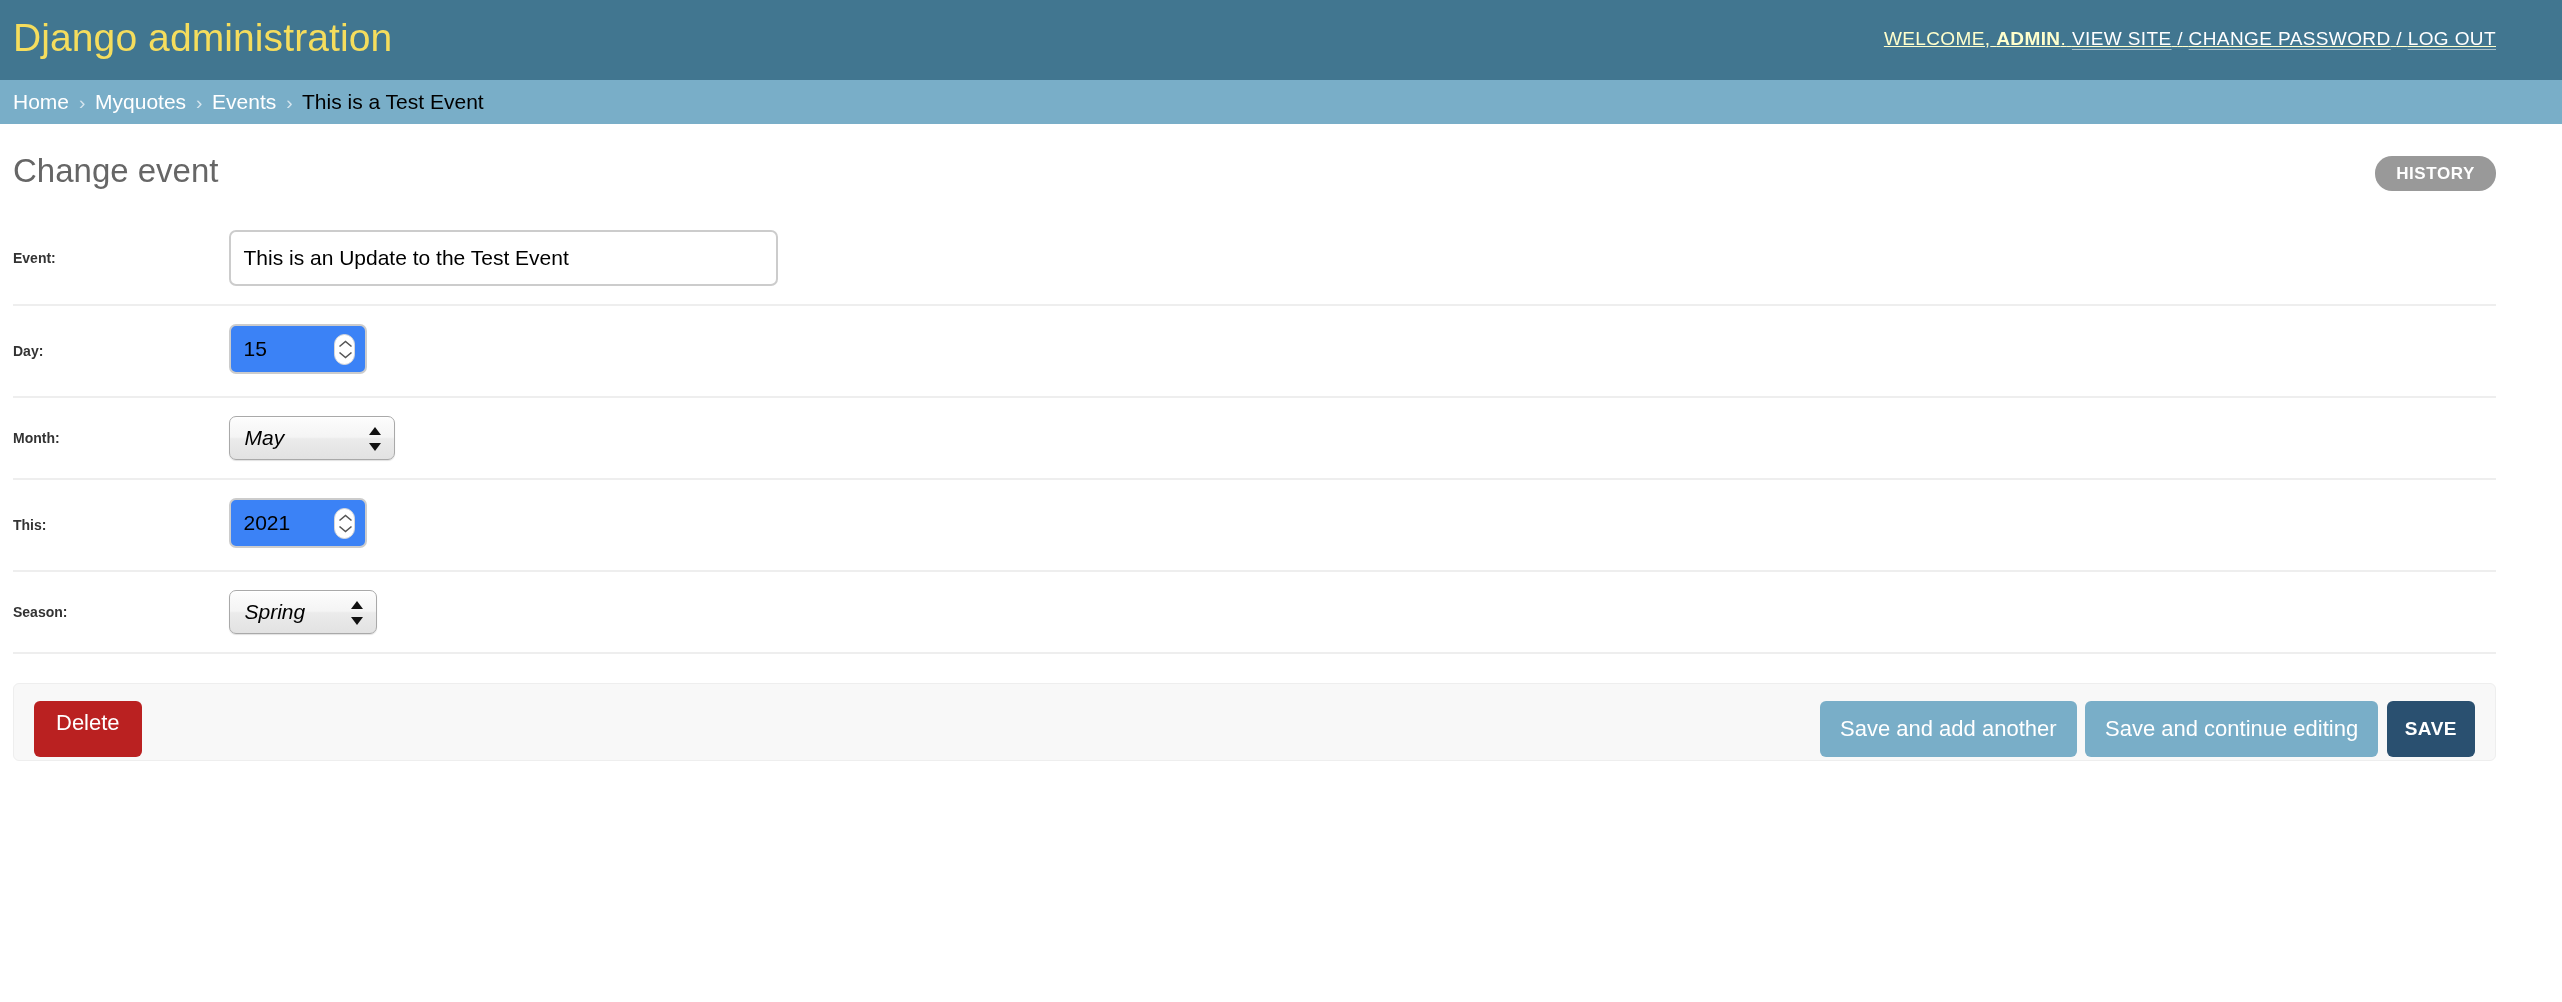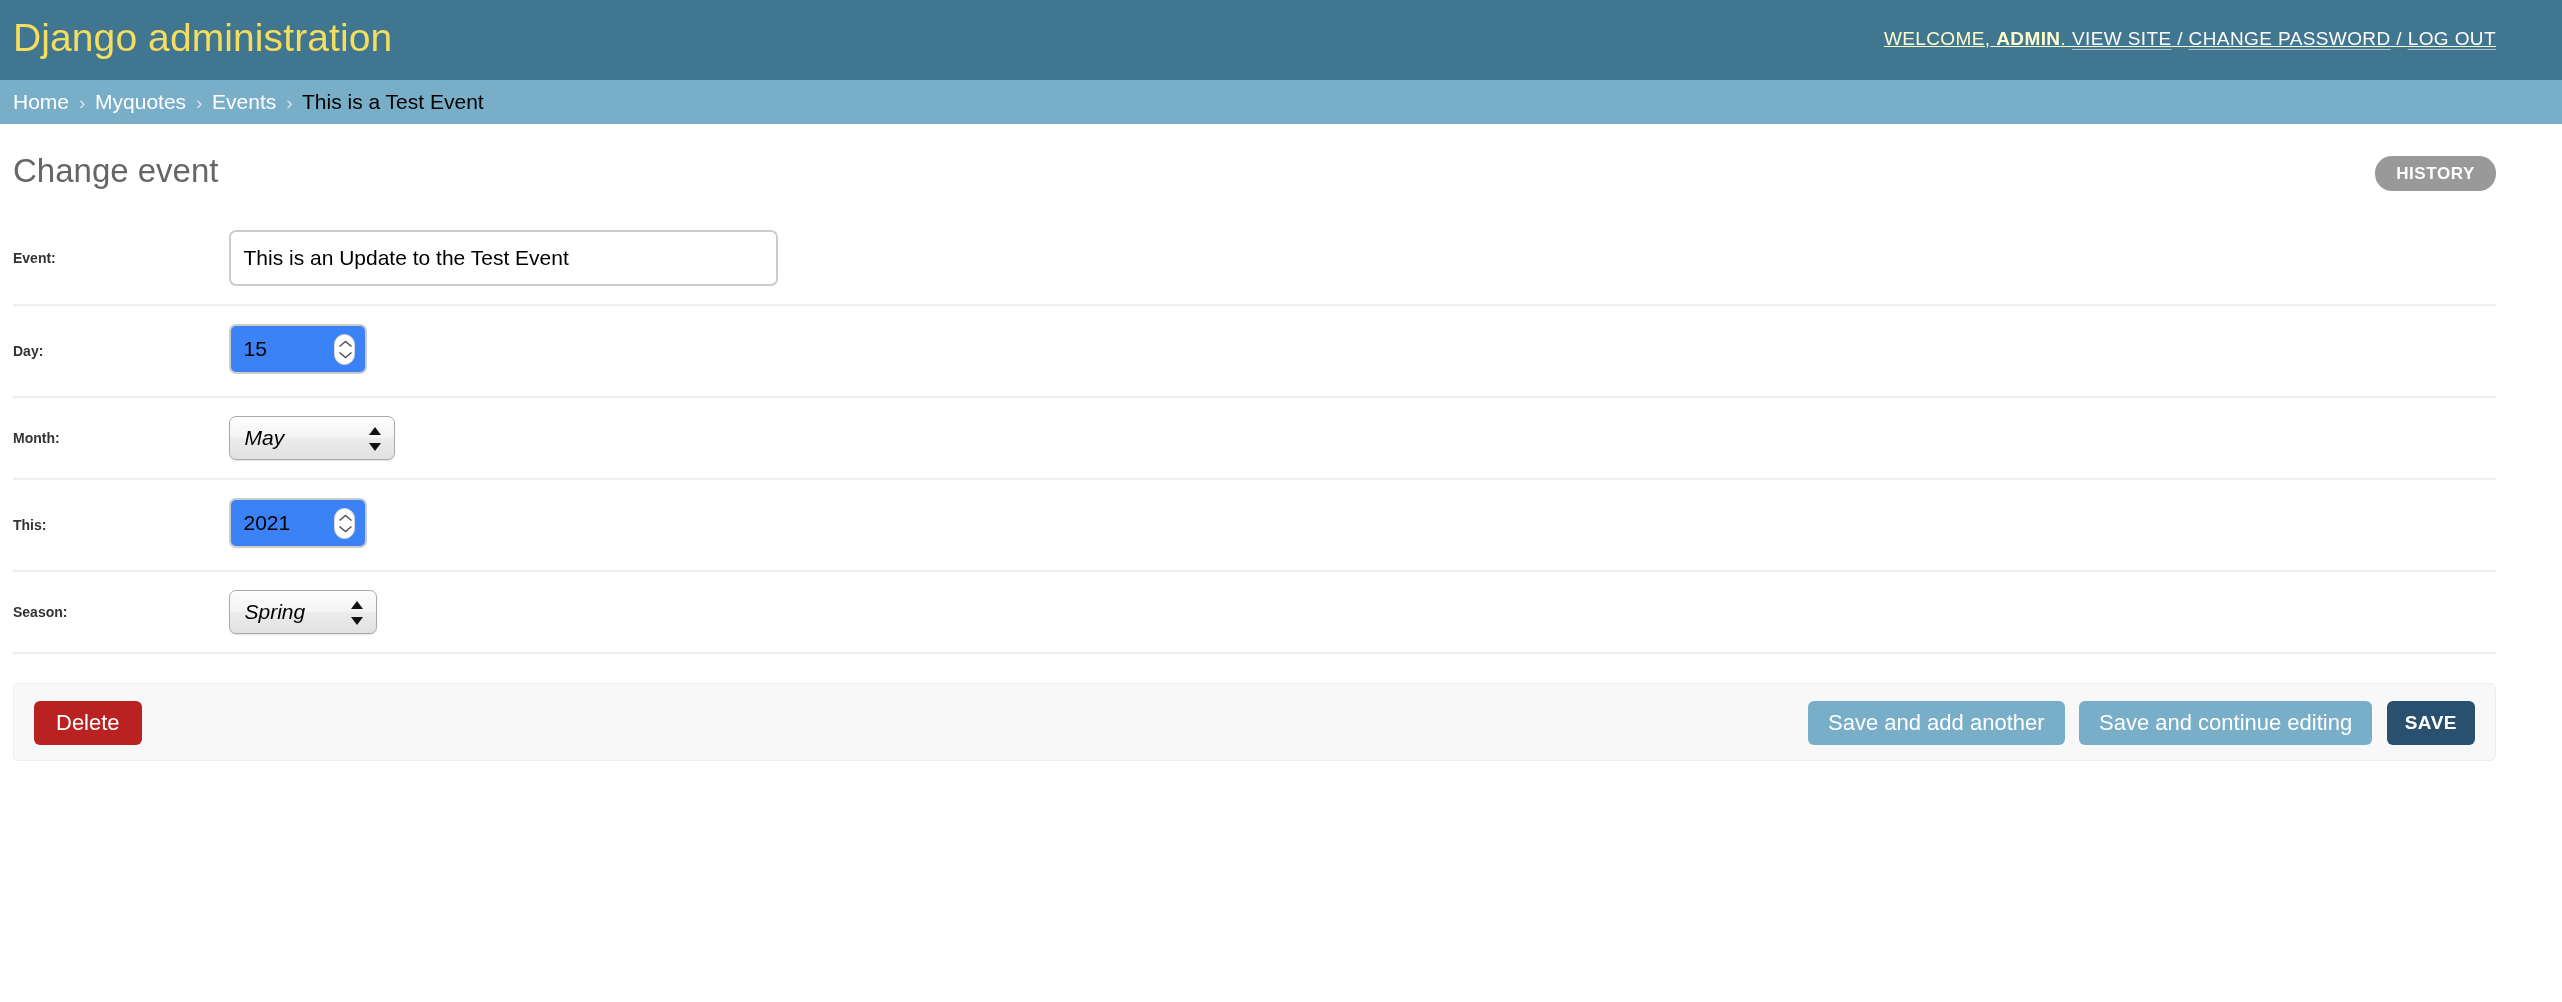--- a/index.html
+++ b/index.html
@@ -219,42 +219,42 @@
     overflow: hidden;
     height: 78px;
   }
   .deletelink {
     display: inline-block;
     background: #ba2121;
     color: #ffffff;
     font-size: 22px;
     text-decoration: none;
     padding: 0 22px;
-    height: 44px;
+    height: 56px;
     line-height: 44px;
     border-radius: 6px;
   }
   .save-group {
     position: absolute;
     right: 20px;
     top: 17px;
     white-space: nowrap;
   }
   .save-group .btn {
     display: inline-block;
     border: none;
     font-family: "Liberation Sans", sans-serif;
     font-size: 22px;
     color: #ffffff;
     background: #79aec8;
-    height: 44px;
+    height: 56px;
     line-height: 44px;
     padding: 0 20px;
     border-radius: 6px;
-    margin-left: 10px;
+    margin-left: 4px;
     cursor: pointer;
     vertical-align: top;
   }
   .save-group .btn.default {
     background: #2a5070;
     font-weight: bold;
     font-size: 19px;
     letter-spacing: 0.5px;
     text-transform: uppercase;
     padding: 0 18px;

